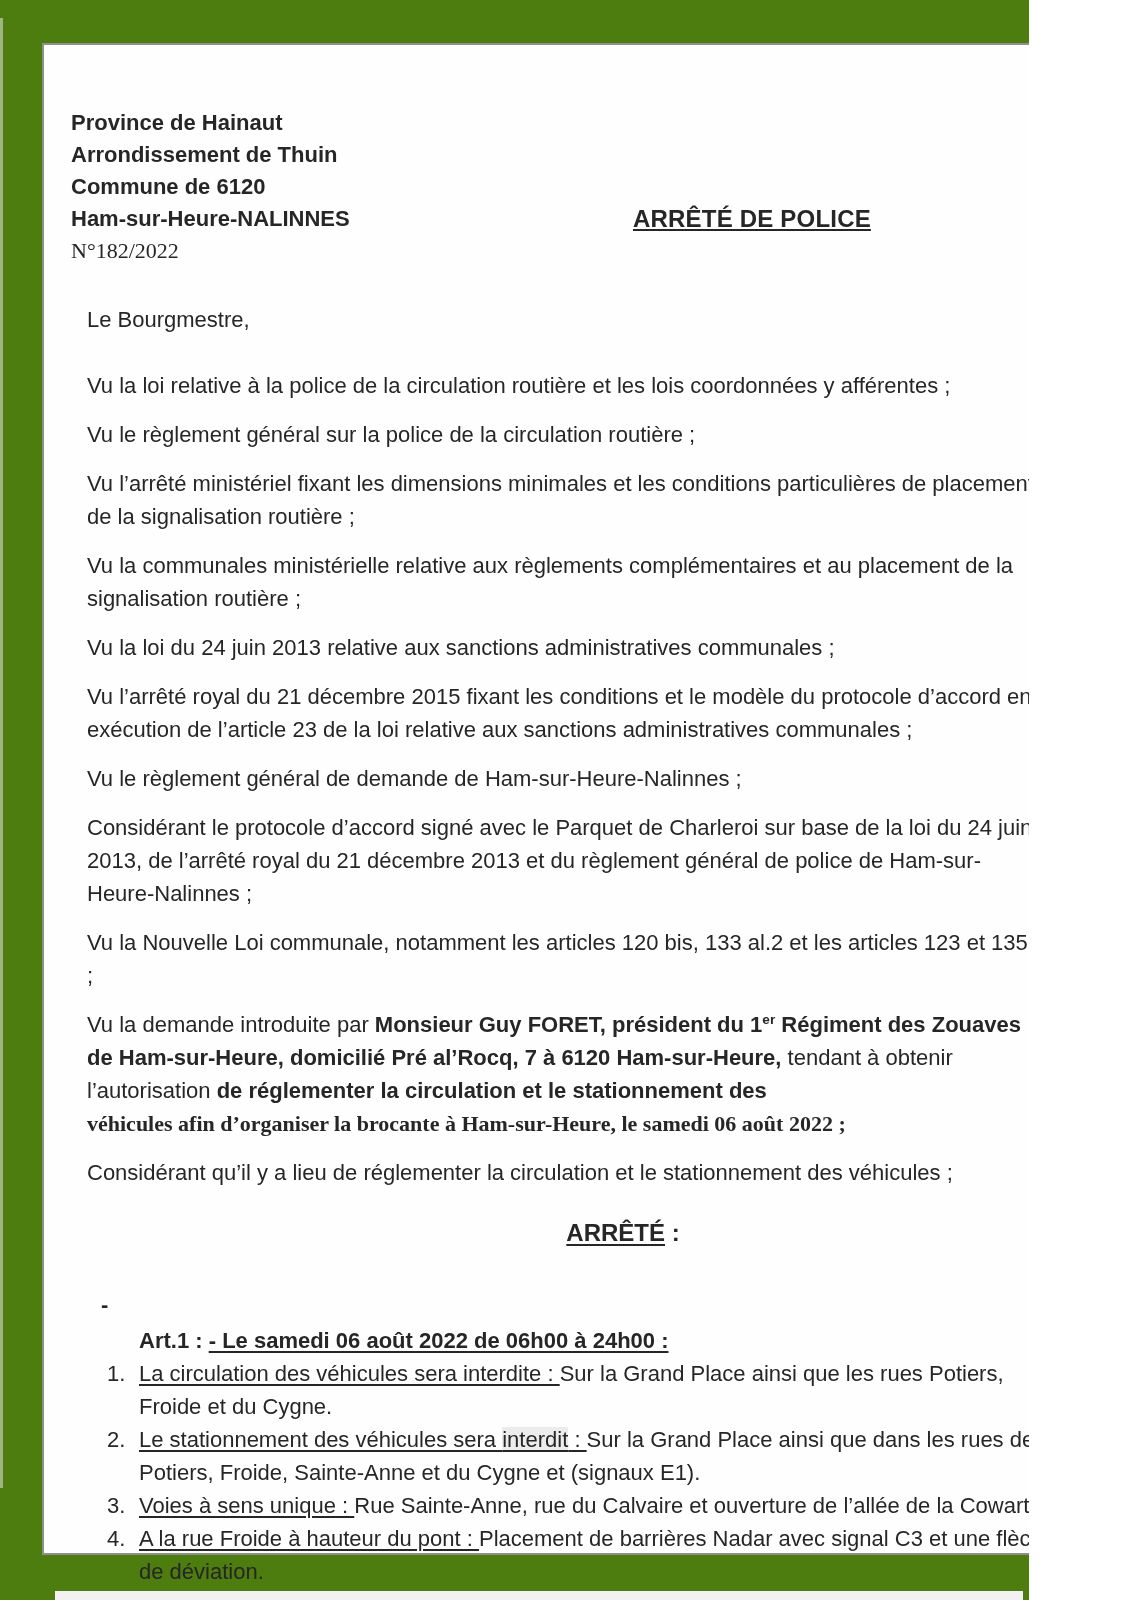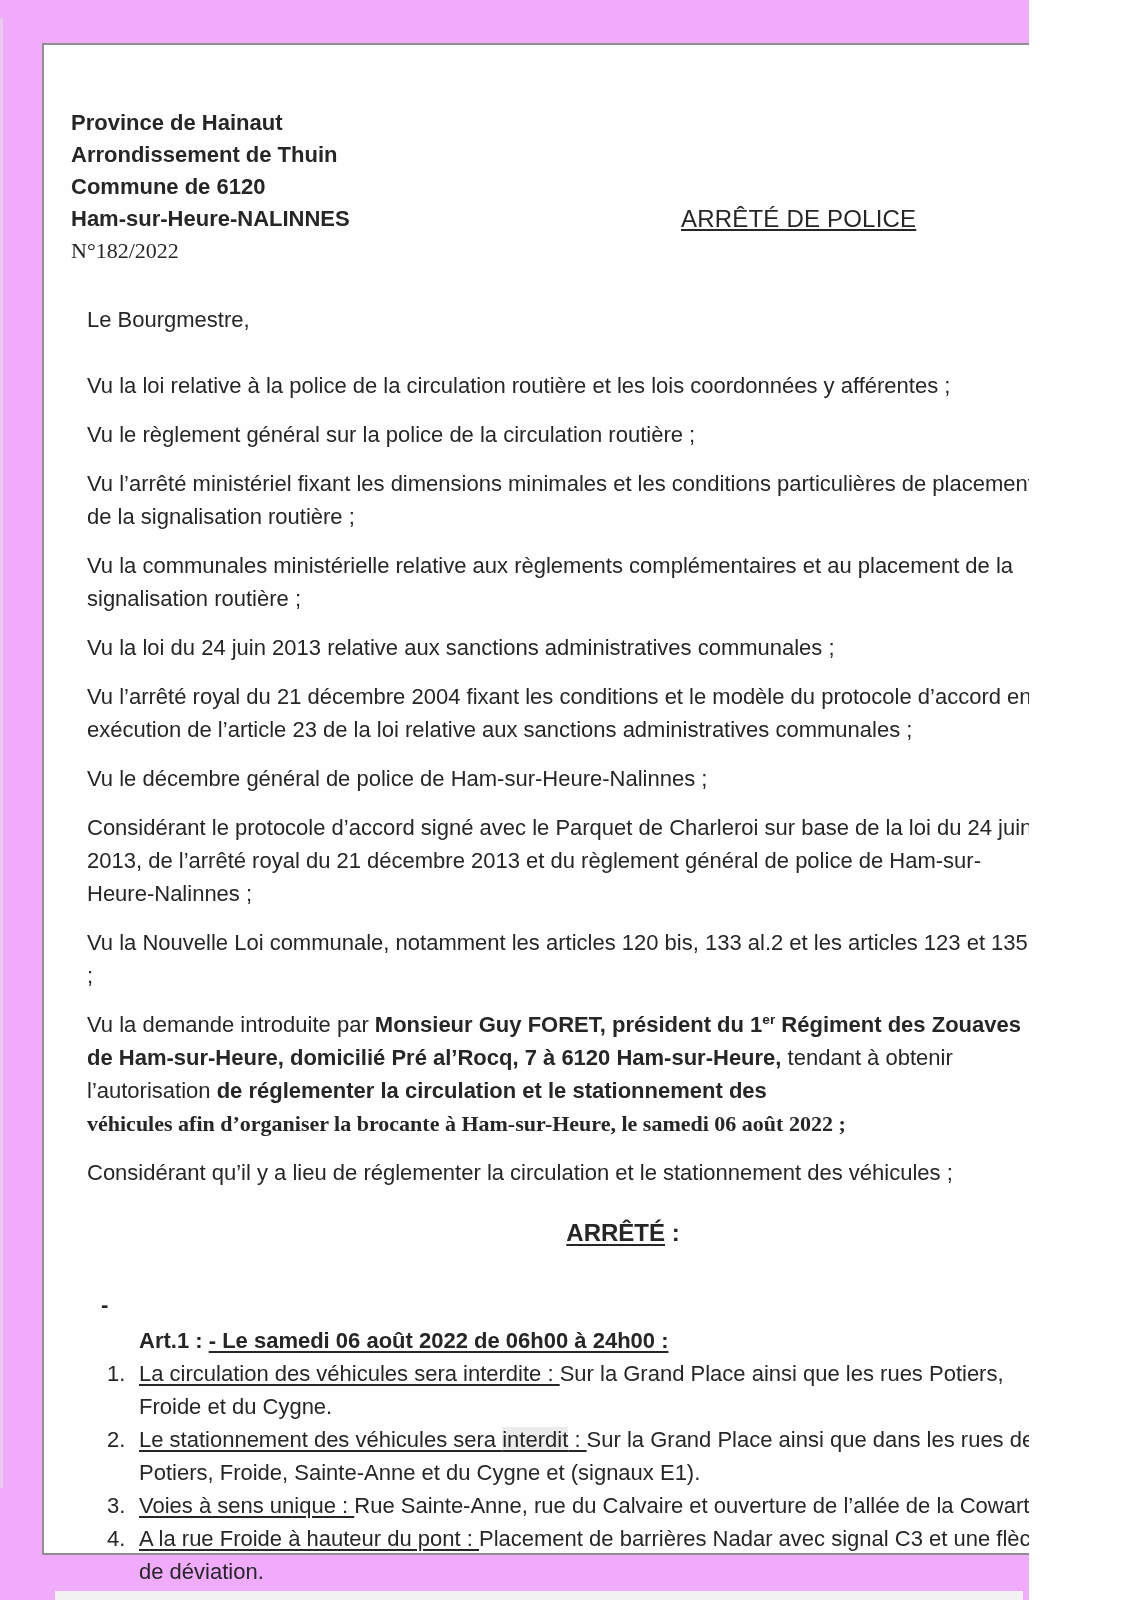--- a/index.html
+++ b/index.html
@@ -1,41 +1,41 @@
 <!DOCTYPE html>
 <html><head>
 <meta charset="utf-8">
 <style>
   * { box-sizing: border-box; }
   html,body { margin:0; padding:0; background:#ffffff; }
   .canvas {
     position:relative; width:1029px; height:1600px;
-    background:#f0abfc; overflow:hidden;
+    background:#4d7c0f; overflow:hidden;
     font-family:"Liberation Sans", sans-serif;
     color:#262626;
     -webkit-font-smoothing:antialiased;
   }
   .scan-edge-left{ position:absolute; left:0; top:18px; width:3px; height:1470px;
     background:#e3e3e3; opacity:.55; }
   .scan-edge-bottom{ position:absolute; left:55px; right:6px; bottom:0; height:9px;
     background:#f2f2f2; }
   .frame{
     position:absolute; left:42px; top:43px; width:1045px; height:1512px;
     border:2px solid #8f8f8f; background:#fefefe;
   }
   .content{
     position:absolute; inset:0; padding:62px 30px 0 27px;
     font-size:22px; line-height:33px;
   }
   .header-row{ position:relative; }
   .issuer-line{ font-weight:bold; line-height:32px; }
   .doc-number{ font-weight:normal; line-height:32px;font-family:Liberation Serif, serif; }
   .doc-title{
-    position:absolute; top:96px; left:610px;
-    font-size:24px; font-weight:normal; line-height:32px;
+    position:absolute; top:96px; left:562px;
+    font-size:24px; font-weight:bold; line-height:32px;
     text-decoration:underline;
     letter-spacing:0.2px;
   }
   .salutation{ margin:36px 0 0 16px; }
   .recitals{ margin-top:33px; }
   .recital{ margin:16px; }
   .decree-heading{
     margin:27px 0 0 0; padding-left:120px;
     text-align:center; font-size:24px; font-weight:bold; line-height:34px;
   }
@@ -74,22 +74,22 @@
       </div>
 
       <p class="salutation">Le Bourgmestre,</p>
 
       <div class="recitals" id="recitals">
           <div class="recital"><span>Vu la loi relative à la police de la circulation routière et les lois coordonnées y afférentes ;</span></div>
           <div class="recital"><span>Vu le règlement général sur la police de la circulation routière ;</span></div>
           <div class="recital"><span>Vu l’arrêté ministériel fixant les dimensions minimales et les conditions particulières de placement de la signalisation routière ;</span></div>
           <div class="recital"><span>Vu la communales ministérielle relative aux règlements complémentaires et au placement de la signalisation routière ;</span></div>
           <div class="recital"><span>Vu la loi du 24 juin 2013 relative aux sanctions administratives communales ;</span></div>
-          <div class="recital"><span>Vu l’arrêté royal du 21 décembre 2004 fixant les conditions et le modèle du protocole d’accord en exécution de l’article 23 de la loi relative aux sanctions administratives communales ;</span></div>
-          <div class="recital"><span>Vu le décembre général de police de Ham-sur-Heure-Nalinnes ;</span></div>
+          <div class="recital"><span>Vu l’arrêté royal du 21 décembre 2015 fixant les conditions et le modèle du protocole d’accord en exécution de l’article 23 de la loi relative aux sanctions administratives communales ;</span></div>
+          <div class="recital"><span>Vu le règlement général de demande de Ham-sur-Heure-Nalinnes ;</span></div>
           <div class="recital"><span>Considérant le protocole d’accord signé avec le Parquet de Charleroi sur base de la loi du 24 juin 2013, de l’arrêté royal du 21 décembre 2013 et du règlement général de police de Ham-sur-Heure-Nalinnes ;</span></div>
           <div class="recital"><span>Vu la Nouvelle Loi communale, notamment les articles 120 bis, 133 al.2 et les articles 123 et 135 ;</span></div>
           <div class="recital"><span>Vu la demande introduite par </span><span class="b">Monsieur Guy FORET, président du 1</span><sup class="b">er</sup><span class="b"> Régiment des Zouaves de Ham-sur-Heure, domicilié Pré al’Rocq, 7 à 6120 Ham-sur-Heure,</span><span> tendant à obtenir l’autorisation </span><span class="b">de réglementer la circulation et le stationnement des</span><br><span class="b serif">véhicules afin d’organiser la brocante à Ham-sur-Heure, le samedi 06 août 2022 ;</span></div>
           <div class="recital"><span>Considérant qu’il y a lieu de réglementer la circulation et le stationnement des véhicules ;</span></div>
         </div>
 
       <div class="decree-heading" id="decree-heading"><span class="b u">ARRÊTÉ</span><span class="b"> :</span></div>
 
       <div class="art-row" id="art1">
           <span class="art-bullet">-</span>

